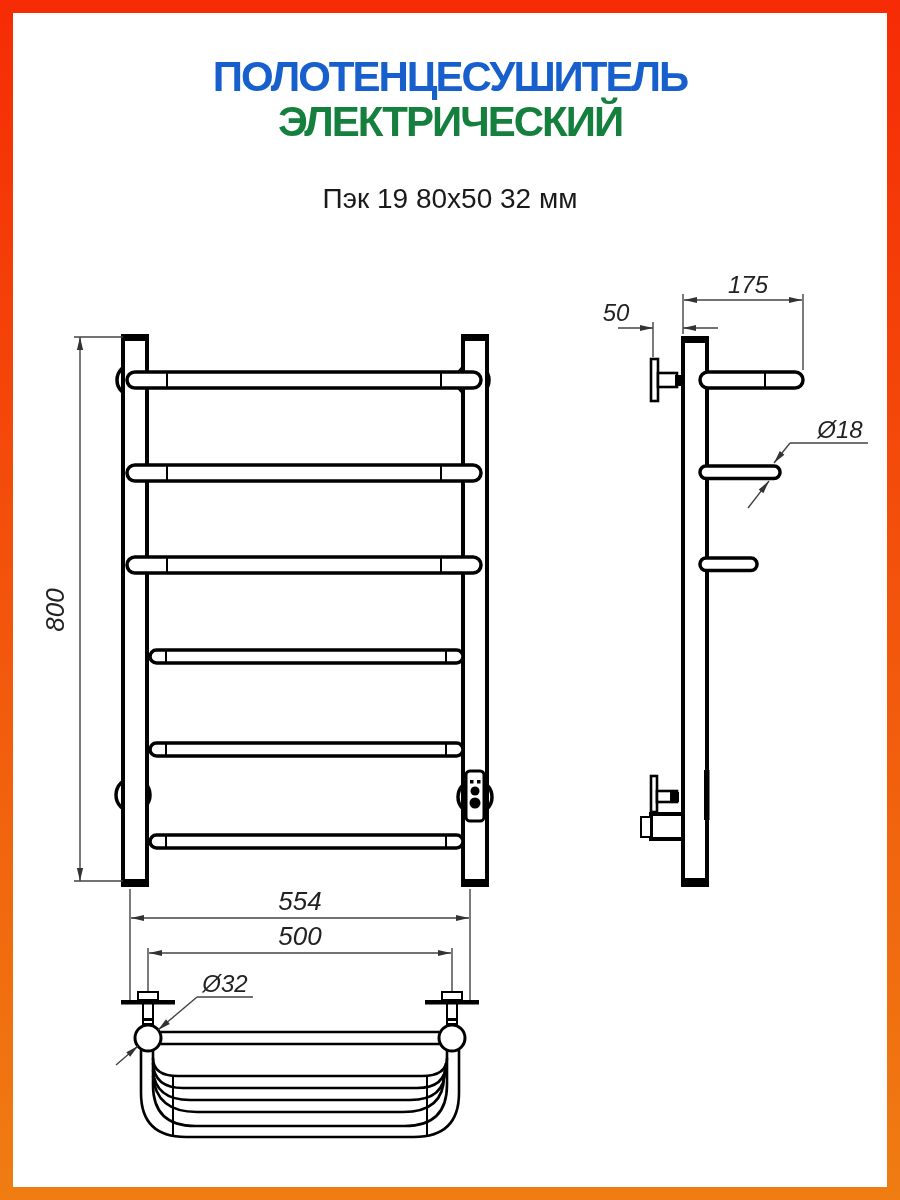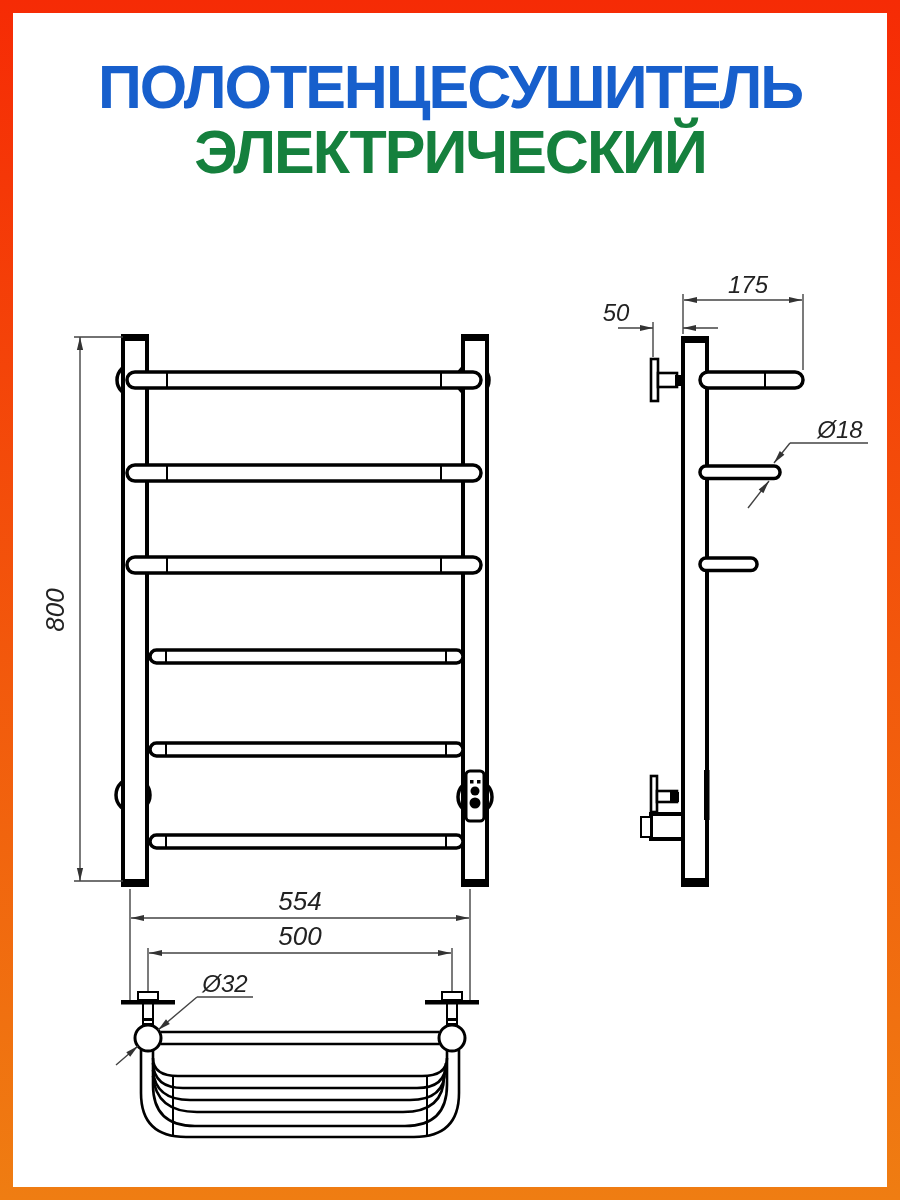--- a/index.html
+++ b/index.html
@@ -7,21 +7,21 @@
     width:900px;height:1200px;box-sizing:border-box;
     padding:13px;
     background:linear-gradient(180deg,#f62b05,#ef7d12);
   }
   .canvas{
     position:relative;width:874px;height:1174px;background:#ffffff;overflow:hidden;
     font-family:"Liberation Sans",sans-serif;
   }
   .title{
     position:absolute;top:42px;left:0;width:100%;
-    text-align:center;font-weight:bold;font-size:61px;line-height:1.07;
+    text-align:center;font-weight:bold;font-size:42px;line-height:1.07;
     letter-spacing:-2px;
   }
   .subtitle{
     position:absolute;top:170px;left:0;width:100%;
     text-align:center;font-size:28px;color:#1a1a1a;letter-spacing:0;
   }
   svg.drawing{position:absolute;left:-13px;top:-13px;}
   svg .obj{stroke:#000;fill:none;stroke-width:3.5;stroke-linecap:butt;}
   svg .obj4{stroke:#000;fill:none;stroke-width:4;}
   svg .obj25{stroke:#000;fill:none;stroke-width:2.6;}
@@ -39,20 +39,21 @@
 </head>
 <body>
 
 <div class="frame" style="background: linear-gradient(rgb(246, 43, 5), rgb(239, 125, 18));">
   <div class="canvas" style="background: rgb(255, 255, 255);">
 
     <div class="title">
       <div style="color: rgb(23, 95, 204);">ПОЛОТЕНЦЕСУШИТЕЛЬ</div>
       <div style="color: #15803d;">ЭЛЕКТРИЧЕСКИЙ</div>
     </div>
+    <div class="subtitle">Пэк 19 80x50 32 мм</div>
 
     <svg class="drawing" width="900" height="1200" viewBox="0 0 900 1200">
 
       <g>
 
         <circle class="obj" cx="133" cy="380" r="16"></circle>
         <circle class="obj" cx="473" cy="380" r="16"></circle>
         <circle class="obj" cx="133" cy="795" r="17"></circle>
         <circle class="obj" cx="475" cy="797" r="17"></circle>
 

